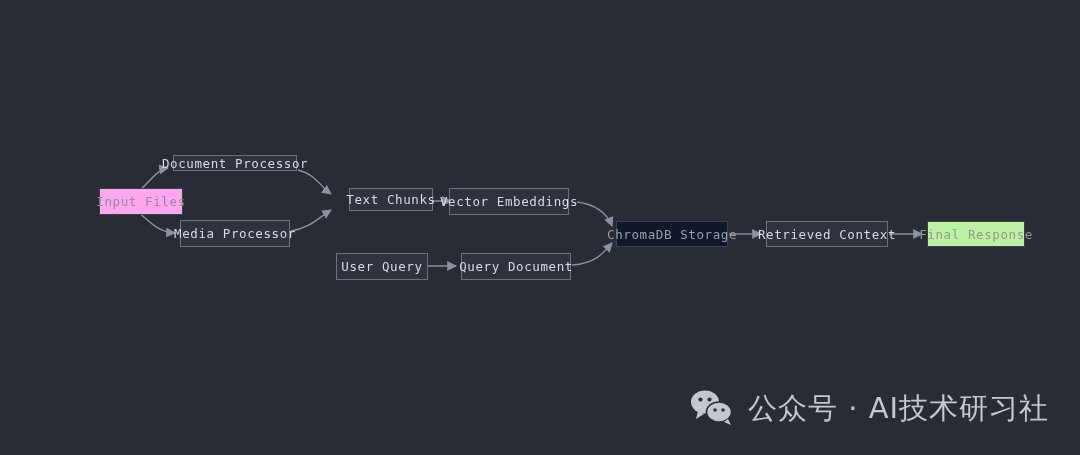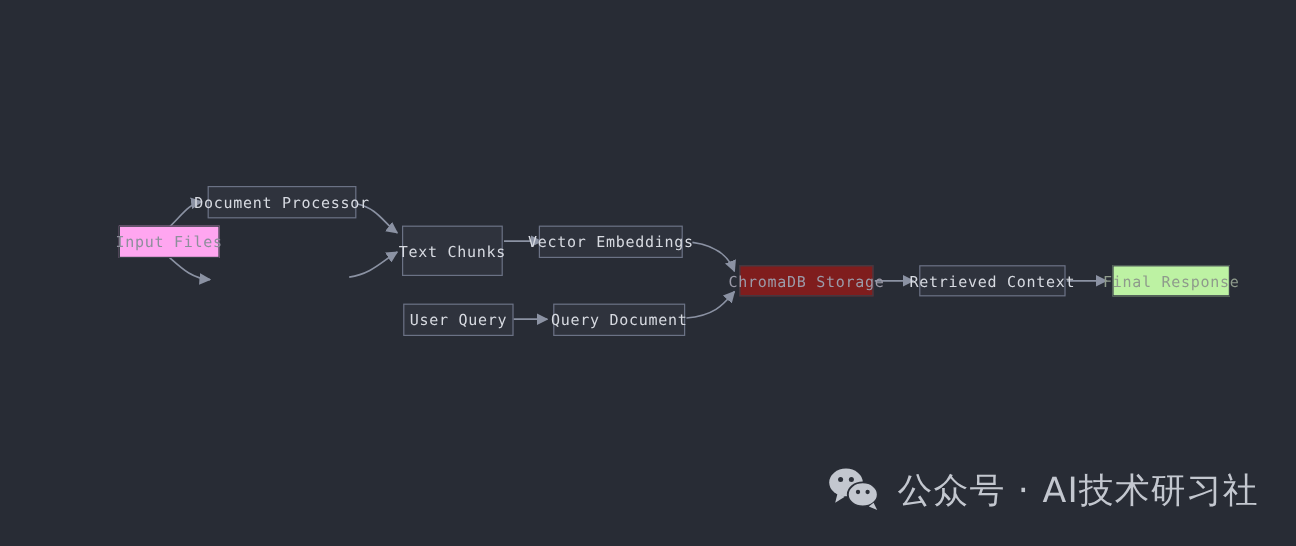--- a/index.html
+++ b/index.html
@@ -38,21 +38,21 @@
     white-space: nowrap;
     z-index: 2;
   }
   .node.accent-pink {
     background: #ffa6f0;
     border-color: #3b3f49;
     color: #8d8f9b;
     margin-left: 48px;
   }
   .node.accent-lavender {
-    background: #7f1d1d;
+    background: #0f172a;
     border-color: #3b3f49;
     color: #9b9aa8;
   }
   .node.accent-green {
     background: #bdf2a3;
     border-color: #3b3f49;
     color: #8f9b8c;
   }
   #watermark {
     position: absolute;
@@ -91,26 +91,29 @@
       <path d="M 572,265 C 597,263 604,252 612,243"></path>
       <path d="M 729,234 L 761,234"></path>
       <path d="M 889,234 L 922,234"></path>
     </g>
   </svg>
 
   <div class="node accent-pink" style="left:51px; top:188px; width:84px; height:27px;">
     <span>Input Files</span>
   </div>
 
-  <div class="node" style="left:173px; top:155px; width:124px; height:27px;">
+  <div class="node" style="left:173px; top:155px; width:124px; height:16px;">
     <span>Document Processor</span>
   </div>
 
+  <div class="node" style="left:180px; top:220px; width:110px; height:27px;">
+    <span>Media Processor</span>
+  </div>
 
-  <div class="node" style="left:335px; top:188px; width:84px; height:42px;align-items:center;">
+  <div class="node" style="left:349px; top:188px; width:84px; height:23px;align-items:center;">
     <span>Text Chunks</span>
   </div>
 
   <div class="node" style="left:449px; top:188px; width:120px; height:27px;">
     <span>Vector Embeddings</span>
   </div>
 
   <div class="node" style="left:336px; top:253px; width:92px; height:27px;">
     <span>User Query</span>
   </div>

